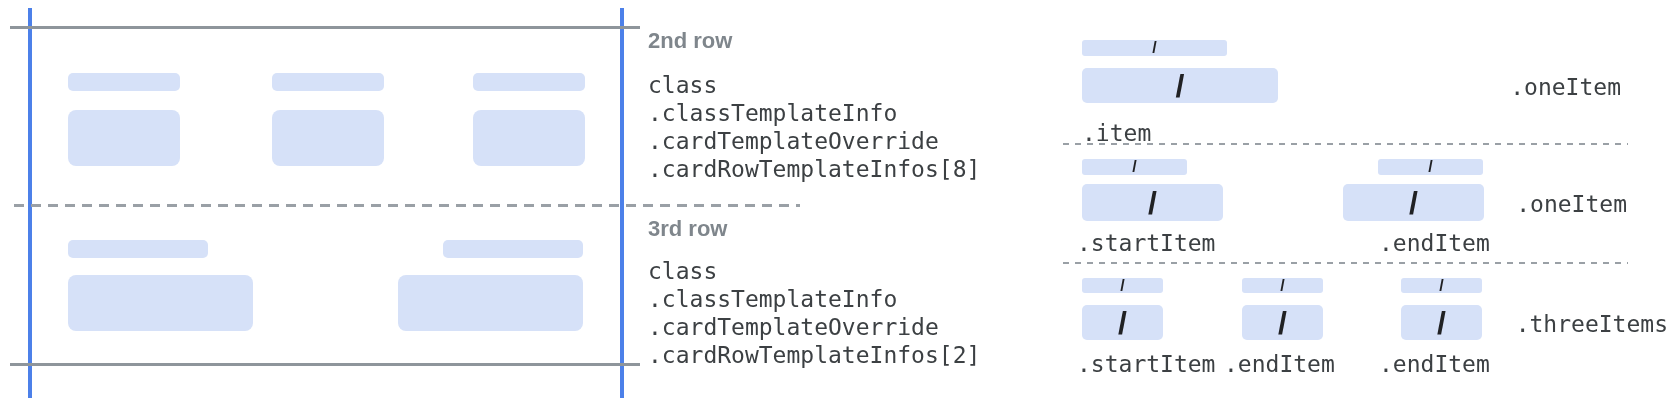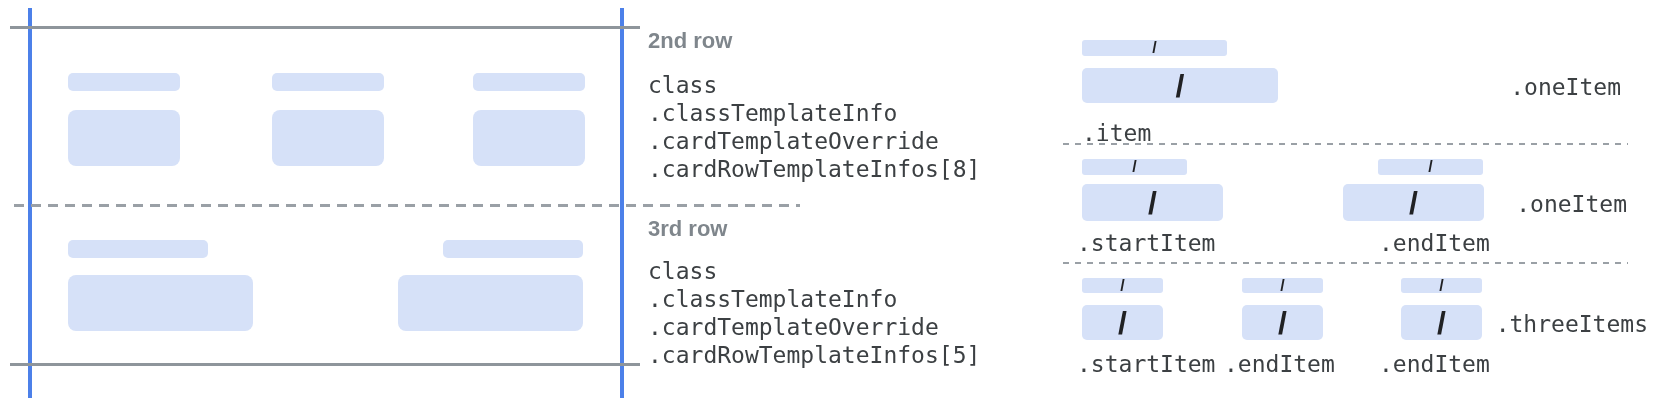--- a/index.html
+++ b/index.html
@@ -85,21 +85,21 @@
     <div class="anno-line" style="top:72px;">class</div>
     <div class="anno-line" style="top:100px;">.classTemplateInfo</div>
     <div class="anno-line" style="top:128px;">.cardTemplateOverride</div>
     <div class="anno-line" style="top:156px;">.cardRowTemplateInfos[8]</div>
   </div>
   <div>
     <div class="anno-heading" style="top:216px;">3rd row</div>
     <div class="anno-line" style="top:258px;">class</div>
     <div class="anno-line" style="top:286px;">.classTemplateInfo</div>
     <div class="anno-line" style="top:314px;">.cardTemplateOverride</div>
-    <div class="anno-line" style="top:342px;">.cardRowTemplateInfos[5]</div>
+    <div class="anno-line" style="top:342px;">.cardRowTemplateInfos[2]</div>
   </div>
 
   <div>
     <div class="rbar rbar-sm" style="left:1082px;top:40px;width:145px;">
       <span class="slash slash-sm">/</span>
     </div>
     <div class="rbar rbar-lg" style="left:1082px;top:68px;width:196px;height:35px;">
       <span class="slash slash-lg">/</span>
     </div>
     <div class="mono-label" style="left:1082px;top:120px;">.item</div>
@@ -148,16 +148,16 @@
     <div class="mono-label" style="left:1224px;top:351px;">.endItem</div>
 
     <div class="rbar rbar-sm" style="left:1401px;top:278px;width:81px;height:15px;">
       <span class="slash slash-sm">/</span>
     </div>
     <div class="rbar rbar-lg" style="left:1401px;top:305px;width:81px;height:35px;">
       <span class="slash slash-lg">/</span>
     </div>
     <div class="mono-label" style="left:1379px;top:351px;">.endItem</div>
 
-    <div class="mono-label right-edge" style="right:28px;top:311px;">.threeItems</div>
+    <div class="mono-label right-edge" style="right:8px;top:311px;">.threeItems</div>
   </div>
 
 </div>
 
 </body></html>

